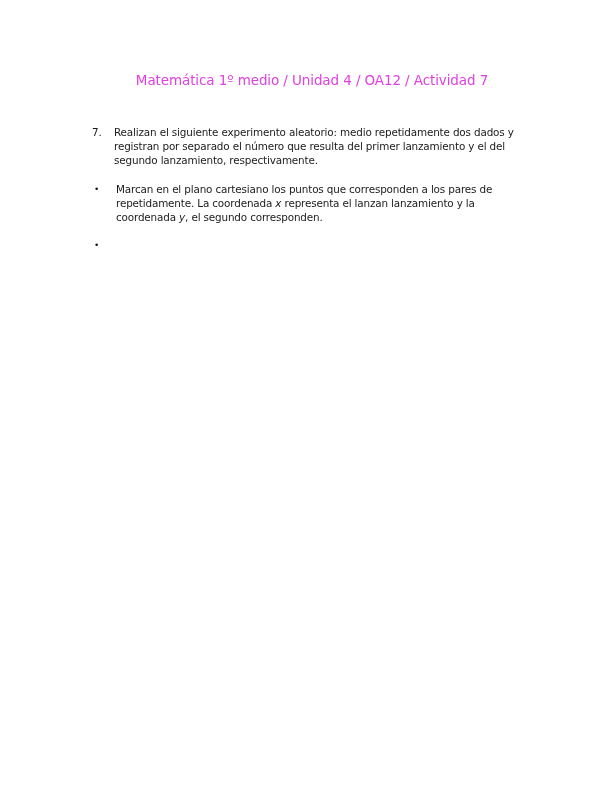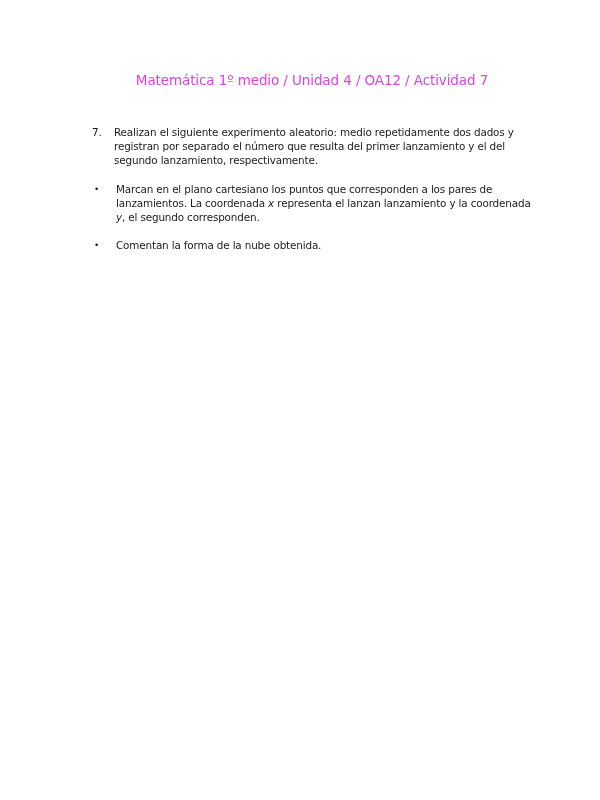--- a/index.html
+++ b/index.html
@@ -57,20 +57,19 @@
 <div class="page-title">Matemática 1º medio / Unidad 4 / OA12 / Actividad 7</div>
 
 <div class="content">
   <div class="item">
     <span class="marker">7.</span>
     <span class="text">Realizan el siguiente experimento aleatorio: medio repetidamente dos dados y registran por separado el número que resulta del primer lanzamiento y el del segundo lanzamiento, respectivamente.</span>
   </div>
 
   <div class="item">
     <span class="marker bullet">•</span>
-    <span class="text"><span>Marcan en el plano cartesiano los puntos que corresponden a los pares de lanzamientos. La coordenada </span><em>x</em><span> representa el lanzan lanzamiento y la coordenada </span><em>y</em><span>, el segundo corresponden.</span></span>
+    <span class="text"><span>Marcan en el plano cartesiano los puntos que corresponden a los pares de repetidamente. La coordenada </span><em>x</em><span> representa el lanzan lanzamiento y la coordenada </span><em>y</em><span>, el segundo corresponden.</span></span>
   </div>
 
   <div class="item">
     <span class="marker bullet">•</span>
-    <span class="text">Comentan la forma de la nube obtenida.</span>
   </div>
 </div>
 
 </body></html>

